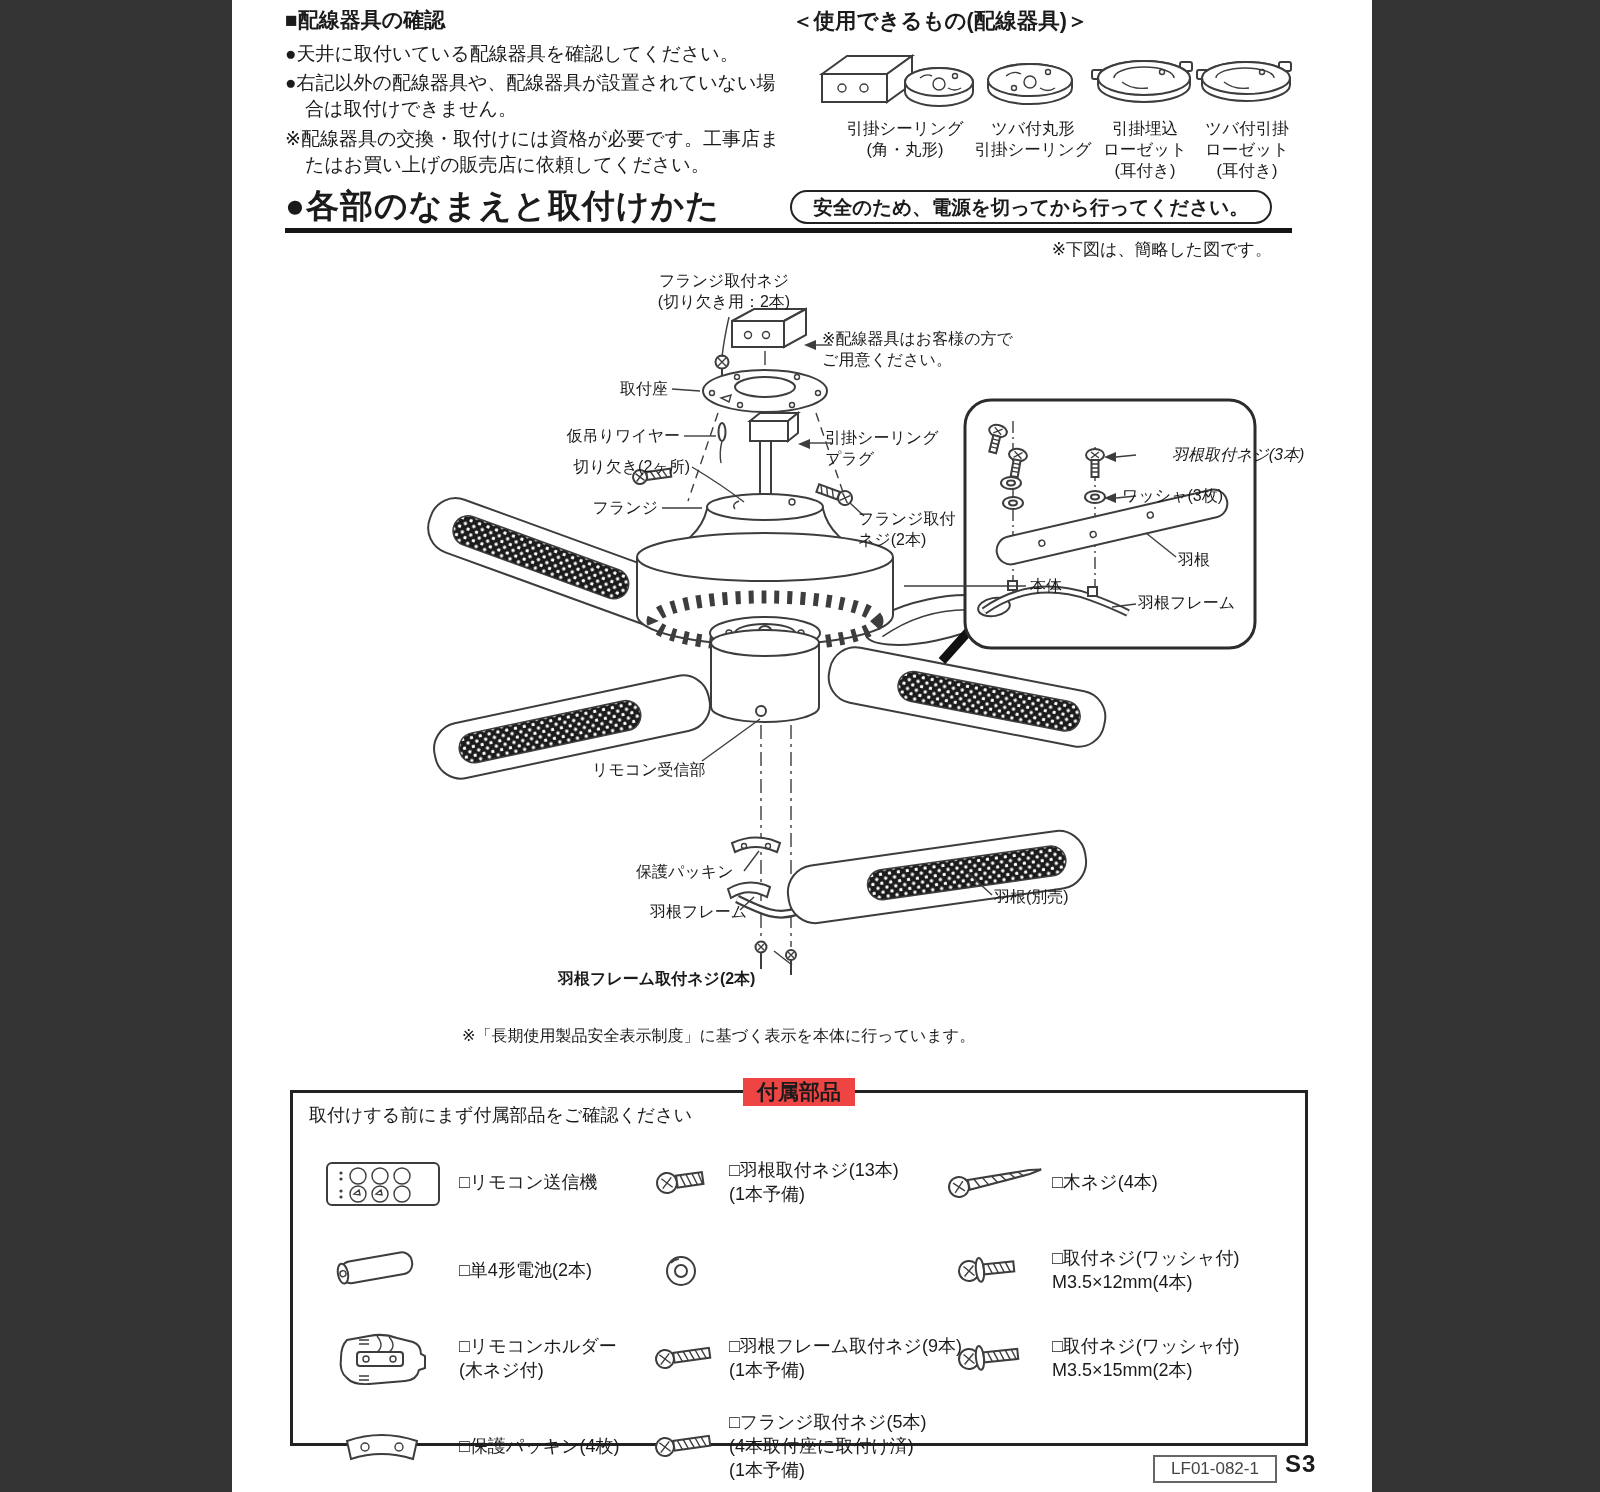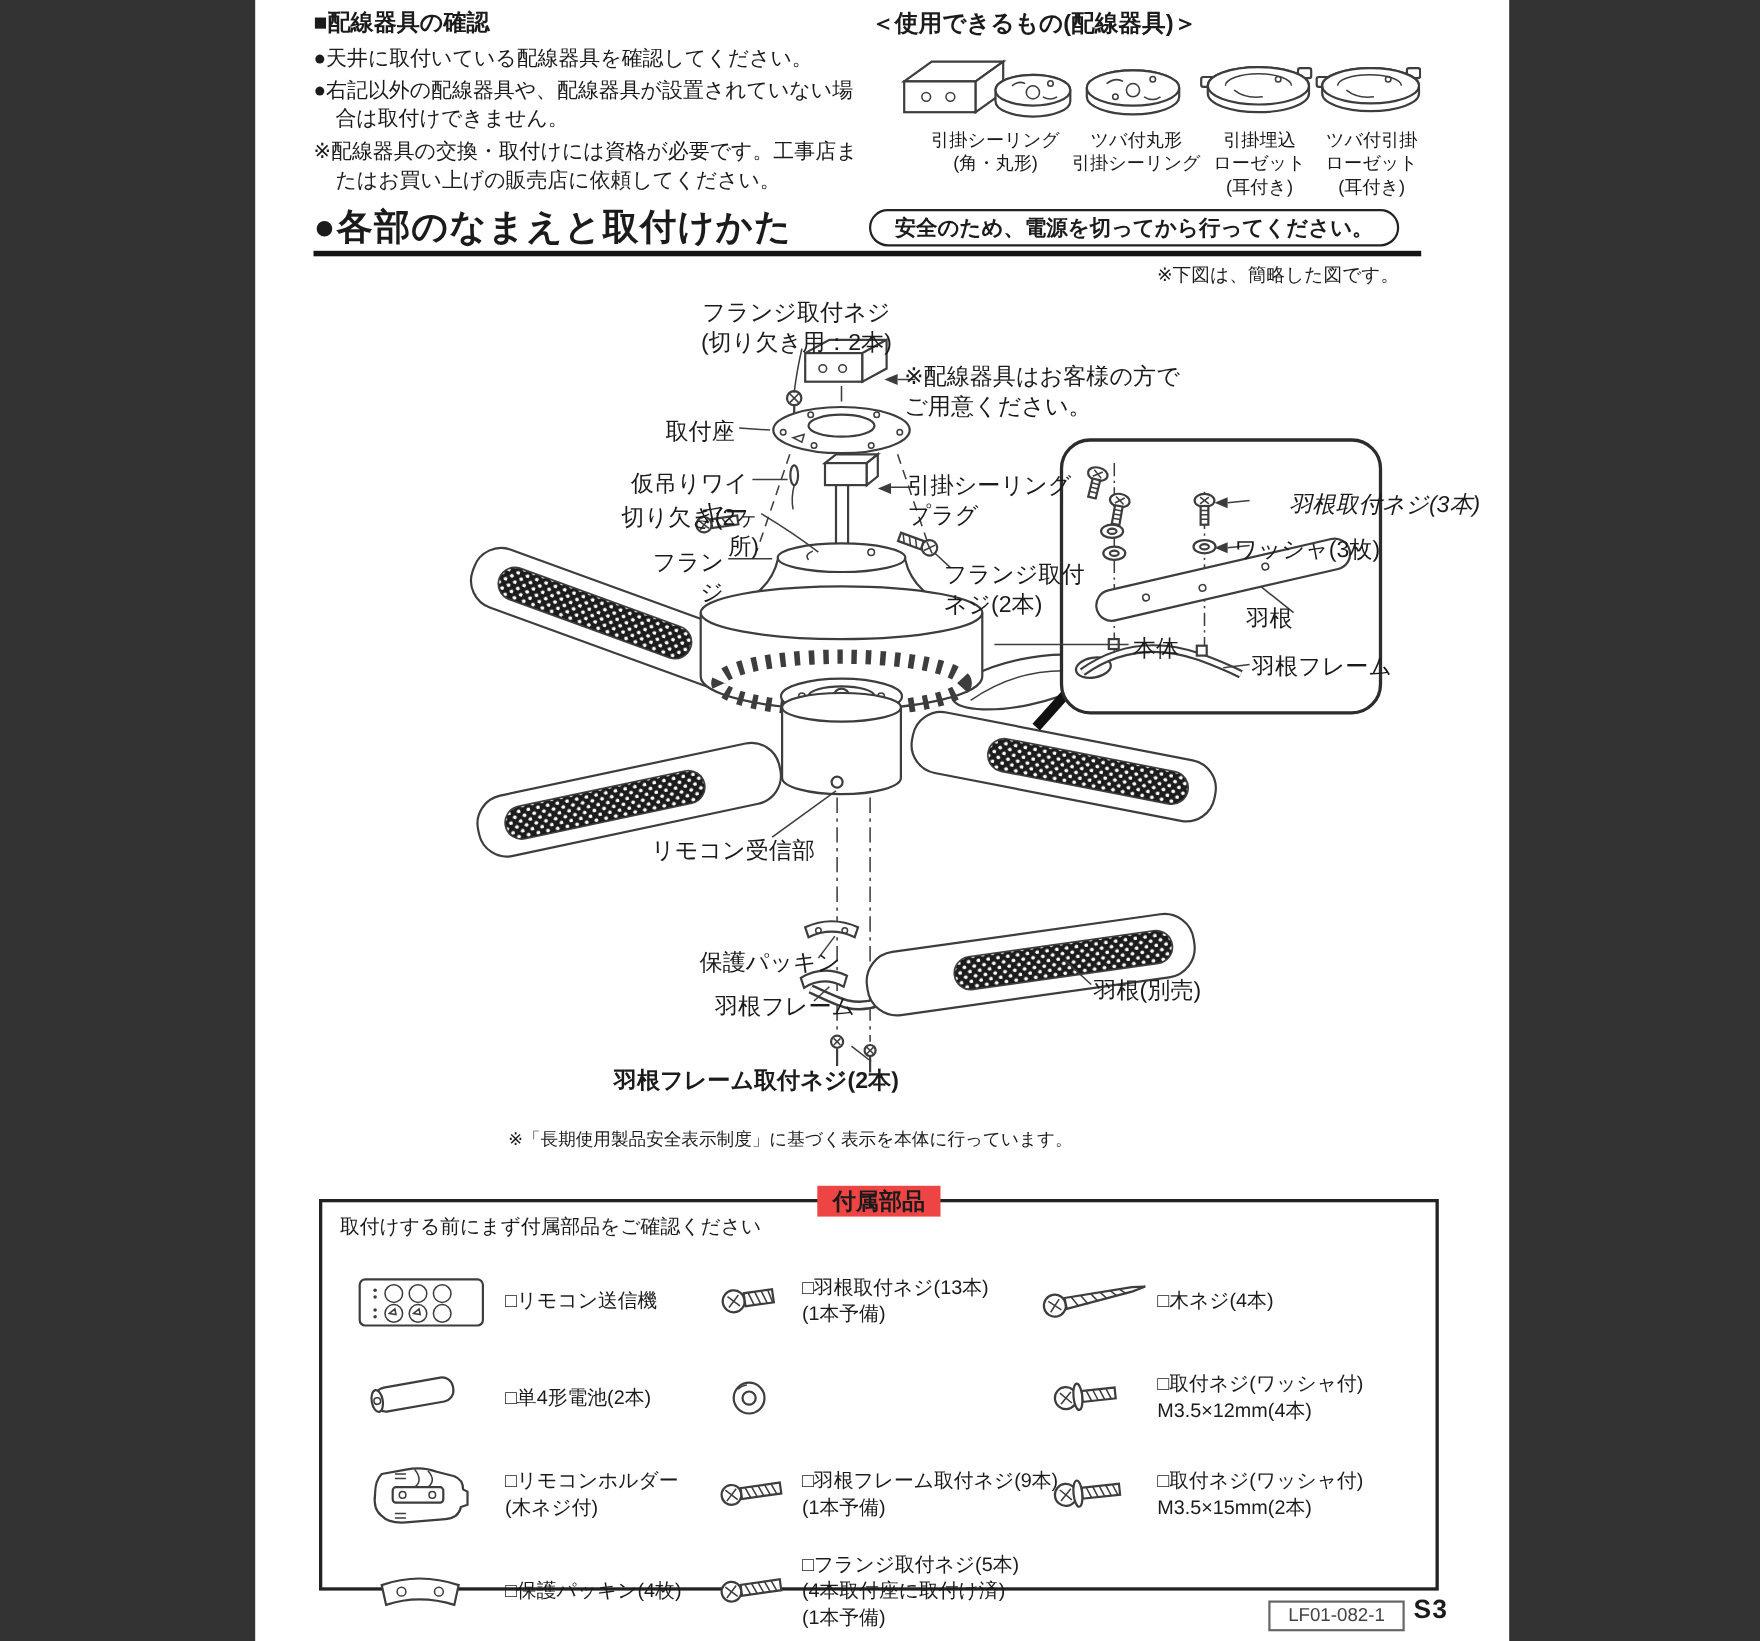--- a/index.html
+++ b/index.html
@@ -23,21 +23,21 @@
   .sec-title{position:absolute;left:53px;top:184px;font-size:33px;font-weight:bold;letter-spacing:1px;}
   .safety-pill{position:absolute;left:558px;top:190px;width:478px;height:30px;border:2.5px solid #222;
         border-radius:17px;display:flex;align-items:center;justify-content:center;
         font-size:19.5px;font-weight:bold;}
   .rule{position:absolute;left:53px;top:228px;width:1007px;height:5px;background:#151515;}
   .diagram-note{position:absolute;top:238px;right:100px;font-size:17px;}
 
   
   .diagram{position:absolute;left:0;top:255px;width:1140px;height:778px;}
   .diagram svg{position:absolute;left:0;top:0;}
-  .dlabel{position:absolute;font-size:21px;line-height:1.3;white-space:pre-line;}
+  .dlabel{position:absolute;font-size:16px;line-height:1.3;white-space:pre-line;}
   .tright{text-align:right;}
   .tcenter{text-align:center;}
 
   .long-note{position:absolute;left:230px;top:1026px;font-size:16px;margin:0;}
 
   
   .acc-box{position:absolute;left:58px;top:1090px;width:1012px;height:350px;border:3px solid #222;}
   .acc-title{position:absolute;top:-15px;left:50%;transform:translateX(-50%);background:#ef4444;
         padding:0 14px;font-size:21px;font-weight:bold;white-space:nowrap;}
   .acc-instruction{position:absolute;left:16px;top:10px;margin:0;font-size:18px;}
@@ -364,21 +364,21 @@
 ネジ(2本)</div>
       <div class="dlabel" style="left:798px;top:321px;">本体</div>
       <div class="dlabel" style="left:360px;top:505px;">リモコン受信部</div>
       <div class="dlabel" style="left:404px;top:607px;">保護パッキン</div>
       <div class="dlabel" style="left:418px;top:647px;">羽根フレーム</div>
       <div class="dlabel" style="left:326px;top:714px;font-weight:bold;">羽根フレーム取付ネジ(2本)</div>
       <div class="dlabel" style="left:762px;top:632px;">羽根(別売)</div>
 
       <div class="dlabel" style="left:940px;top:190px;font-style:italic;">羽根取付ネジ(3本)</div>
       <div class="dlabel" style="left:890px;top:231px;">ワッシャ(3枚)</div>
-      <div class="dlabel" style="left:901px;top:296px;font-family:Liberation Mono, monospace;">羽根</div>
+      <div class="dlabel" style="left:946px;top:296px;font-family:Liberation Mono, monospace;">羽根</div>
       <div class="dlabel" style="left:906px;top:338px;">羽根フレーム</div>
     </div>
 
     <p class="long-note">※「長期使用製品安全表示制度」に基づく表示を本体に行っています。</p>
 
     <div class="acc-box">
       <span class="acc-title">付属部品</span>
       <p class="acc-instruction">取付けする前にまず付属部品をご確認ください</p>
 
       <div class="acc-col c1">

